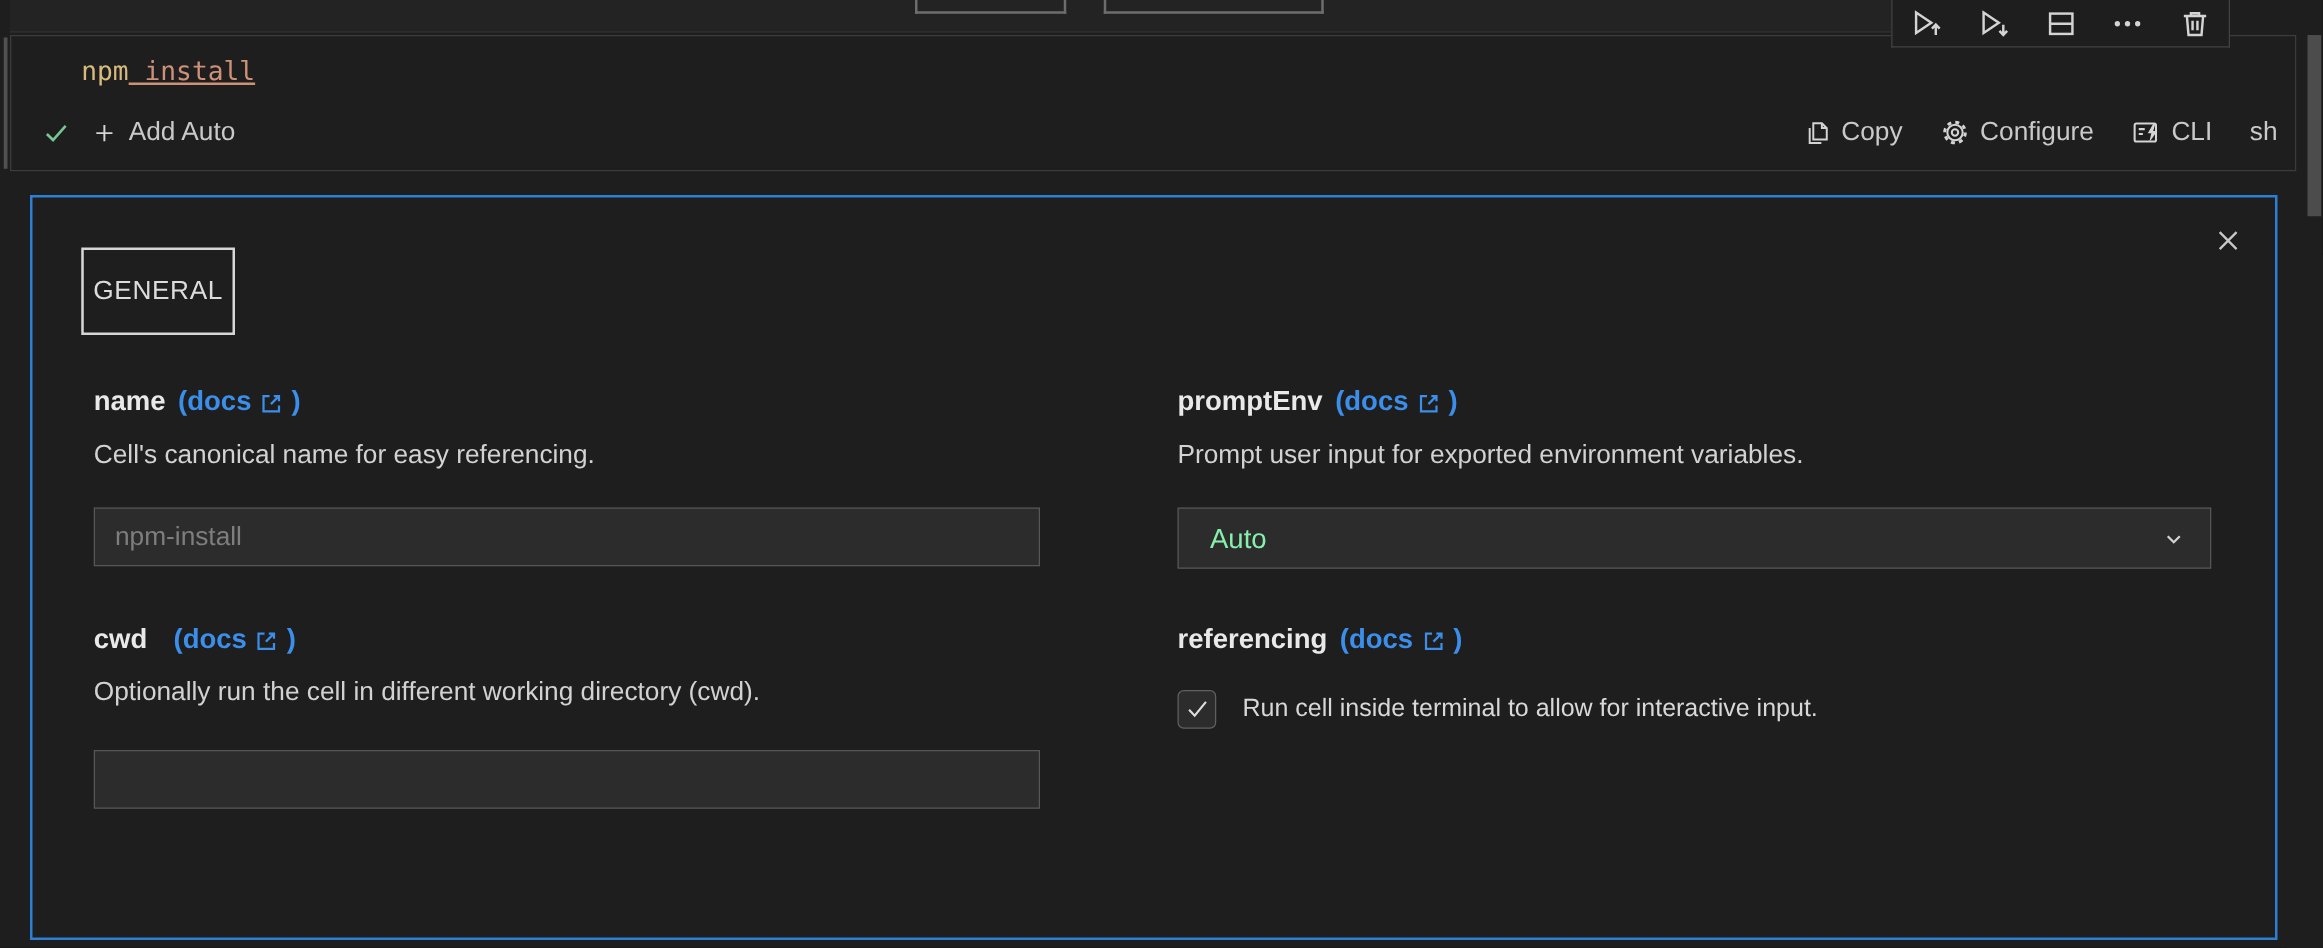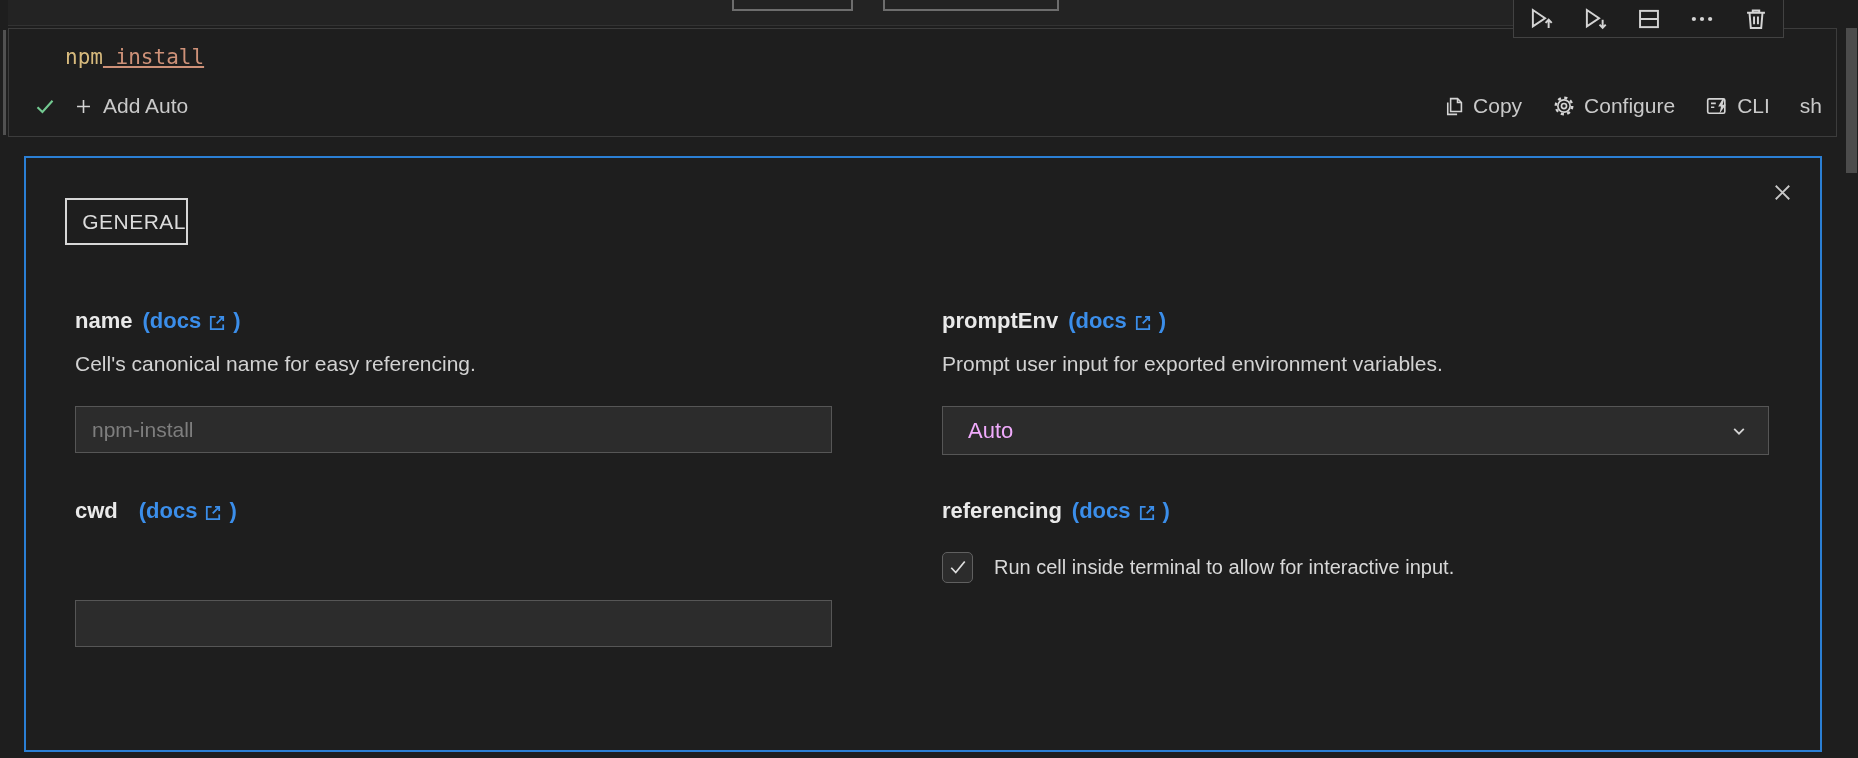--- a/index.html
+++ b/index.html
@@ -36,34 +36,34 @@
   .sb-item{display:flex;align-items:center;gap:8px;cursor:pointer;white-space:nowrap;}
   .green{color:var(--green,#73c991);}
 
   .scroll-thumb{left:1846px;top:28px;width:11px;height:145px;background:var(--scroll,#4c4c4c);}
 
   
   .dialog{left:24px;top:156px;width:1794px;height:592px;border:2px solid var(--focus,#2b7fd4);
     background:var(--bg,#1e1e1e);box-sizing:content-box;z-index:3;}
   .close-btn{position:absolute;left:1742px;top:20px;width:28px;height:28px;display:flex;
     align-items:center;justify-content:center;cursor:pointer;color:#c8c8c8;}
-  .tab{position:absolute;top:40px;height:47px;display:flex;align-items:center;justify-content:flex-end;
+  .tab{position:absolute;top:40px;height:70px;display:flex;align-items:center;justify-content:center;
     font-size:21px;letter-spacing:.5px;color:#dcdcdc;cursor:pointer;box-sizing:border-box;}
   .tab.active{border:2px solid var(--tab-border,#d7d7d7);}
   .flabel{position:absolute;display:flex;align-items:center;gap:10px;font-size:22px;font-weight:700;
     color:var(--text-bright,#e9e9e9);white-space:nowrap;}
   .docs-link{display:flex;align-items:flex-end;gap:5px;color:var(--link,#3b8eea);cursor:pointer;font-weight:700;}
   .fdesc{position:absolute;font-size:21px;color:#d2d2d2;white-space:nowrap;}
   .tinput{position:absolute;height:47px;background:var(--input-bg,#2c2c2c);
     border:1px solid var(--input-border,#565656);box-sizing:border-box;color:#d6d6d6;
     font-size:21px;padding:0 16px;font-family:"Liberation Sans","DejaVu Sans",sans-serif;outline:none;}
   .tinput::placeholder{color:var(--placeholder,#7e7e7e);opacity:1;}
   .tselect{position:absolute;height:49px;background:var(--input-bg,#2c2c2c);
     border:1px solid var(--input-border,#565656);box-sizing:border-box;display:flex;align-items:center;
-    justify-content:space-between;padding:0 18px 0 25px;font-size:22px;color:#f0abfc;cursor:pointer;}
+    justify-content:space-between;padding:0 18px 0 25px;font-size:22px;color:#86efac;cursor:pointer;}
   .chk-row{position:absolute;display:flex;align-items:center;gap:21px;font-size:20px;color:#d8d8d8;}
   .checkbox{width:31px;height:31px;background:var(--input-bg,#2c2c2c);border:1px solid #606060;
     border-radius:5px;display:flex;align-items:center;justify-content:center;cursor:pointer;box-sizing:border-box;}
 </style>
 </head>
 <body>
 
 <div class="screen">
 
   <div class="abs top-strip">
@@ -203,20 +203,21 @@
       <span>cwd</span>
       <span class="docs-link">
         <span>(docs</span>
         <svg width="22" height="22" viewBox="0 0 16 16" fill="none" stroke="currentColor" stroke-width="1.3">
           <path d="M7 3.5 H3.5 V12.5 H12.5 V9"></path>
             <path d="M9.5 3.5 H12.5 V6.5 M12.3 3.7 L7.8 8.2"></path>
         </svg>
         <span>)</span>
       </span>
     </div>
+    <div class="fdesc" style="left:49px;top:384px;">Optionally run the cell in different working directory (cwd).</div>
     <input class="tinput" style="left: 49px; top: 442px; width: 757px;" placeholder="">
 
     <div class="flabel" style="left:916px;top:340px;">
       <span>referencing</span>
       <span class="docs-link">
         <span>(docs</span>
         <svg width="22" height="22" viewBox="0 0 16 16" fill="none" stroke="currentColor" stroke-width="1.3">
           <path d="M7 3.5 H3.5 V12.5 H12.5 V9"></path>
             <path d="M9.5 3.5 H12.5 V6.5 M12.3 3.7 L7.8 8.2"></path>
         </svg>

